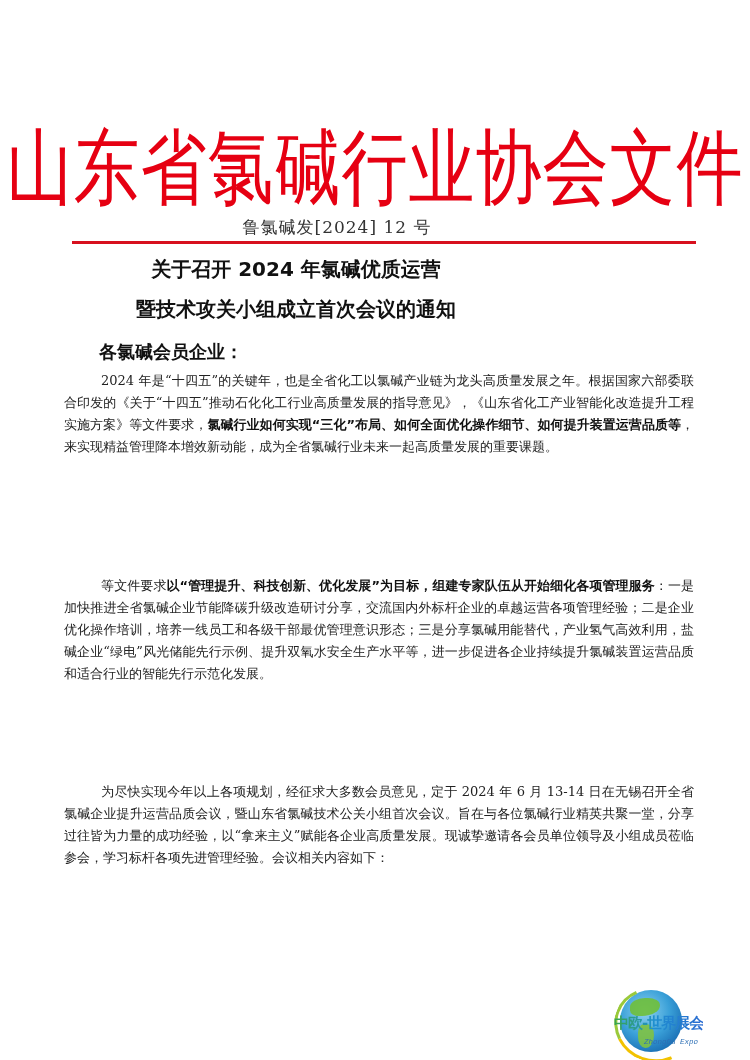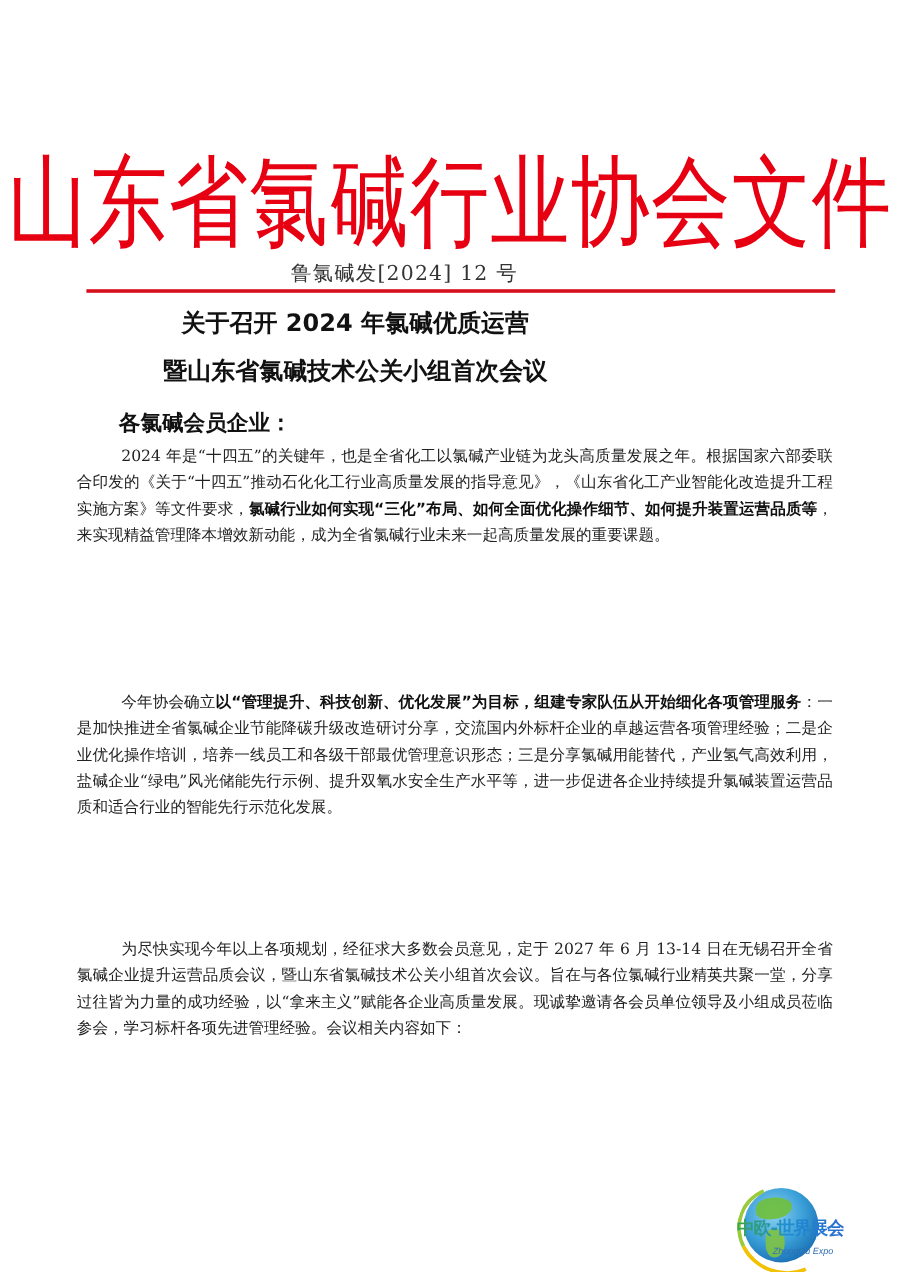--- a/index.html
+++ b/index.html
@@ -56,41 +56,41 @@
     border: 3px solid transparent; border-bottom-color: #f2c200; border-left-color: #9ac93a;
     transform: rotate(20deg);
   }
   .logo .brand {
     position: absolute; left: 14px; top: 26px; font-family: "DejaVu Sans", "Liberation Sans", sans-serif;
     font-weight: bold; font-size: 15px; letter-spacing: -1px;
     background: linear-gradient(90deg, #3aa64a 0%, #1f8fd0 45%, #2a6bd1 100%);
     -webkit-background-clip: text; background-clip: text; color: transparent; white-space: nowrap;
   }
   .logo .sub {
-    position: absolute; left: 44px; top: 50px; font-family: Liberation Sans, sans-serif;
+    position: absolute; left: 44px; top: 50px; font-family: Liberation Mono, monospace;
     font-size: 7.5px; font-style: italic; color: #2d6fb5; white-space: nowrap;
   }
 </style>
 </head>
 <body>
 
 <div class="masthead">山东省氯碱行业协会文件</div>
 <div class="doc-number">鲁氯碱发[2024] 12 号</div>
 <div class="red-rule"></div>
 
 <div class="title l1">关于召开 2024 年氯碱优质运营</div>
-<div class="title l2">暨山东省氯碱技术公关小组首次会议</div>
+<div class="title l2">暨技术攻关小组成立首次会议的通知</div>
 
 <div class="salutation">各氯碱会员企业：</div>
 
 <div class="body-text p1"><span class="indent"></span><span>2024 年是“十四五”的关键年，也是全省化工以氯碱产业链为龙头高质量发展之年。根据国家六部委联合印发的《关于“十四五”推动石化化工行业高质量发展的指导意见》，《山东省化工产业智能化改造提升工程实施方案》等文件要求，</span><b>氯碱行业如何实现“三化”布局、如何全面优化操作细节、如何提升装置运营品质等</b><span>，来实现精益管理降本增效新动能，成为全省氯碱行业未来一起高质量发展的重要课题。</span></div>
 
-<div class="body-text p2"><span class="indent"></span><span>今年协会确立</span><b>以“管理提升、科技创新、优化发展”为目标，组建专家队伍从开始细化各项管理服务</b><span>：一是加快推进全省氯碱企业节能降碳升级改造研讨分享，交流国内外标杆企业的卓越运营各项管理经验；二是企业优化操作培训，培养一线员工和各级干部最优管理意识形态；三是分享氯碱用能替代，产业氢气高效利用，盐碱企业“绿电”风光储能先行示例、提升双氧水安全生产水平等，进一步促进各企业持续提升氯碱装置运营品质和适合行业的智能先行示范化发展。</span></div>
+<div class="body-text p2"><span class="indent"></span><span>等文件要求</span><b>以“管理提升、科技创新、优化发展”为目标，组建专家队伍从开始细化各项管理服务</b><span>：一是加快推进全省氯碱企业节能降碳升级改造研讨分享，交流国内外标杆企业的卓越运营各项管理经验；二是企业优化操作培训，培养一线员工和各级干部最优管理意识形态；三是分享氯碱用能替代，产业氢气高效利用，盐碱企业“绿电”风光储能先行示例、提升双氧水安全生产水平等，进一步促进各企业持续提升氯碱装置运营品质和适合行业的智能先行示范化发展。</span></div>
 
-<div class="body-text p3"><span class="indent"></span><span>为尽快实现今年以上各项规划，经征求大多数会员意见，定于 2027 年 6 月 13-14 日在无锡召开全省氯碱企业提升运营品质会议，暨山东省氯碱技术公关小组首次会议。旨在与各位氯碱行业精英共聚一堂，分享过往皆为力量的成功经验，以“拿来主义”赋能各企业高质量发展。现诚挚邀请各会员单位领导及小组成员莅临参会，学习标杆各项先进管理经验。会议相关内容如下：</span></div>
+<div class="body-text p3"><span class="indent"></span><span>为尽快实现今年以上各项规划，经征求大多数会员意见，定于 2024 年 6 月 13-14 日在无锡召开全省氯碱企业提升运营品质会议，暨山东省氯碱技术公关小组首次会议。旨在与各位氯碱行业精英共聚一堂，分享过往皆为力量的成功经验，以“拿来主义”赋能各企业高质量发展。现诚挚邀请各会员单位领导及小组成员莅临参会，学习标杆各项先进管理经验。会议相关内容如下：</span></div>
 
 <div class="logo">
   <div class="globe">
     <div class="land1"></div>
     <div class="land2"></div>
   </div>
   <div class="arc"></div>
   <div class="brand">中欧-世界展会</div>
   <div class="sub">ZhongOu Expo</div>
 </div>

